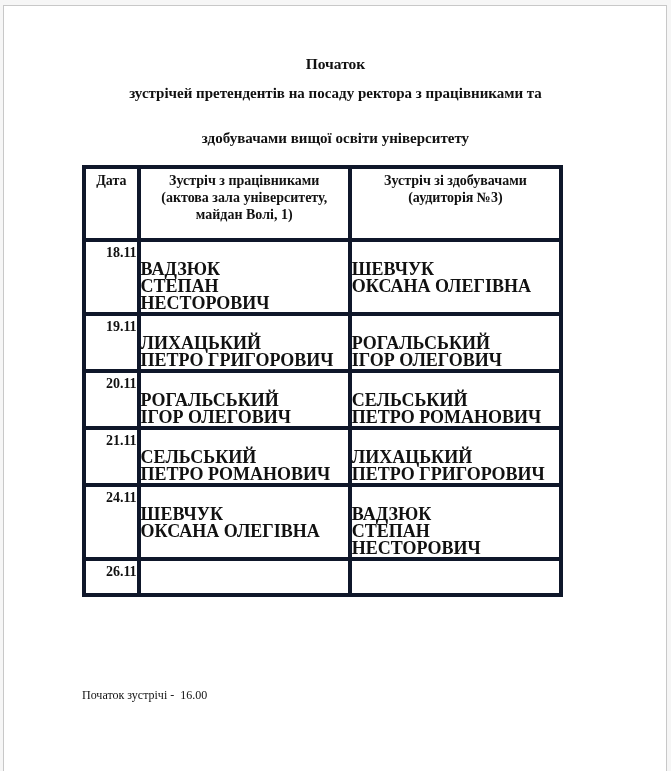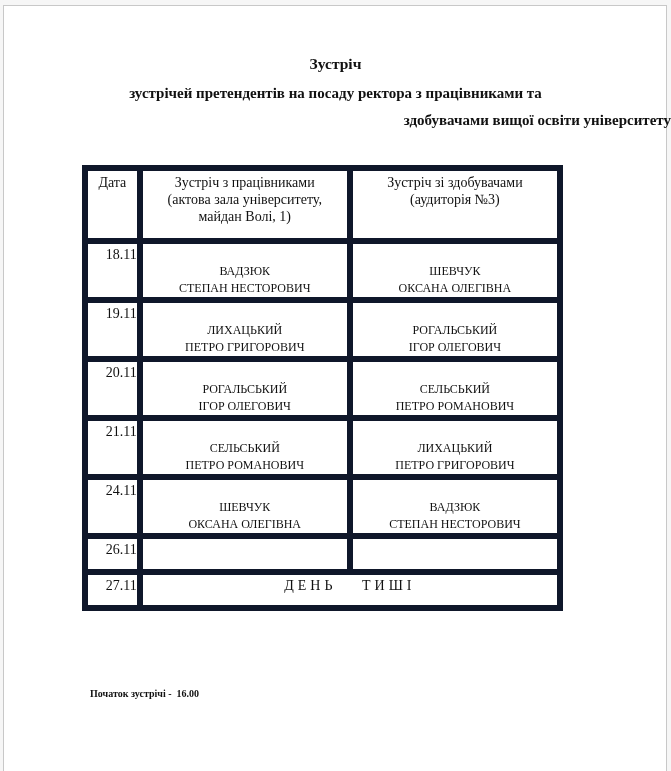--- a/index.html
+++ b/index.html
@@ -9,50 +9,50 @@
     }
     .page {
       position: absolute; left: 3px; top: 5px; width: 662px; height: 770px;
       background: #fff; border-left: 1px solid #c8c8c8; border-top: 1px solid #c8c8c8; border-right: 1px solid #c8c8c8;
     }
     .title {
       position: absolute; left: 0; width: 671px; text-align: center; font-weight: bold; font-size: 15px;
     }
     .t1 { top: 55px; font-size: 15.5px; }
     .t2 { top: 85px; }
-    .t3 { top: 112px; text-align: right; }
+    .t3 { top: 130px; }
     table.sched {
       position: absolute; left: 82px; top: 165px; width: 481px;
       border-collapse: collapse; font-weight: bold; font-size: 14px;
     }
     table.sched td, table.sched th {
-      border: 6px solid #0f172a; padding: 0; vertical-align: top; font-weight: normal;
+      border: 4px solid #0f172a; padding: 0; vertical-align: top; font-weight: bold;
     }
     col.c-date { width: 55px; }
     col.c-staff { width: 213px; }
     col.c-stud { width: 213px; }
     th { text-align: center; line-height: 17px; padding-top: 3px !important; }
     th.h-date { text-align: center; }
     tr.hdr { height: 73px; }
     tr.row-name { height: 54px; }
     tr.row-empty { height: 36px; }
     td.date { padding: 3px 0 0 5px !important; text-align: right; font-size: 14px; }
-    td.name { text-align: center; line-height: 17px; padding-top: 19px !important; font-size: 12px; }
+    td.name { line-height: 17px; padding-top: 19px !important; font-size: 18px; }
     td.merged { text-align: center; letter-spacing: 4px; word-spacing: 18px; padding-top: 3px !important; font-size: 14px; }
     .line { display: block; }
     .footer {
-      position: absolute; left: 90px; top: 688px; font-weight: bold; font-size: 10px; white-space: pre;
+      position: absolute; left: 82px; top: 688px; font-weight: normal; font-size: 12px; white-space: pre;
     }
   </style>
 </head>
 <body>
 
 <div class="page"></div>
 
-<div class="title t1">Зустріч</div>
+<div class="title t1">Початок</div>
 <div class="title t2">зустрічей претендентів на посаду ректора з працівниками та</div>
 <div class="title t3">здобувачами вищої освіти університету</div>
 
 <table class="sched">
   <colgroup>
       <col class="c-date">
       <col class="c-staff">
       <col class="c-stud">
     </colgroup>
   <tbody>
@@ -122,20 +122,16 @@
     <td class="name">
           <span class="line">ВАДЗЮК</span>
           <span class="line">СТЕПАН НЕСТОРОВИЧ</span>
         </td>
   </tr>
   <tr class="row-empty">
     <td class="date">26.11</td>
     <td></td>
     <td></td>
   </tr>
-  <tr class="row-empty">
-    <td class="date">27.11</td>
-    <td class="merged" colspan="2">ДЕНЬ ТИШІ</td>
-  </tr>
 </tbody>
   </table>
 
 <div class="footer">Початок зустрічі -  16.00</div>
 
 </body></html>

